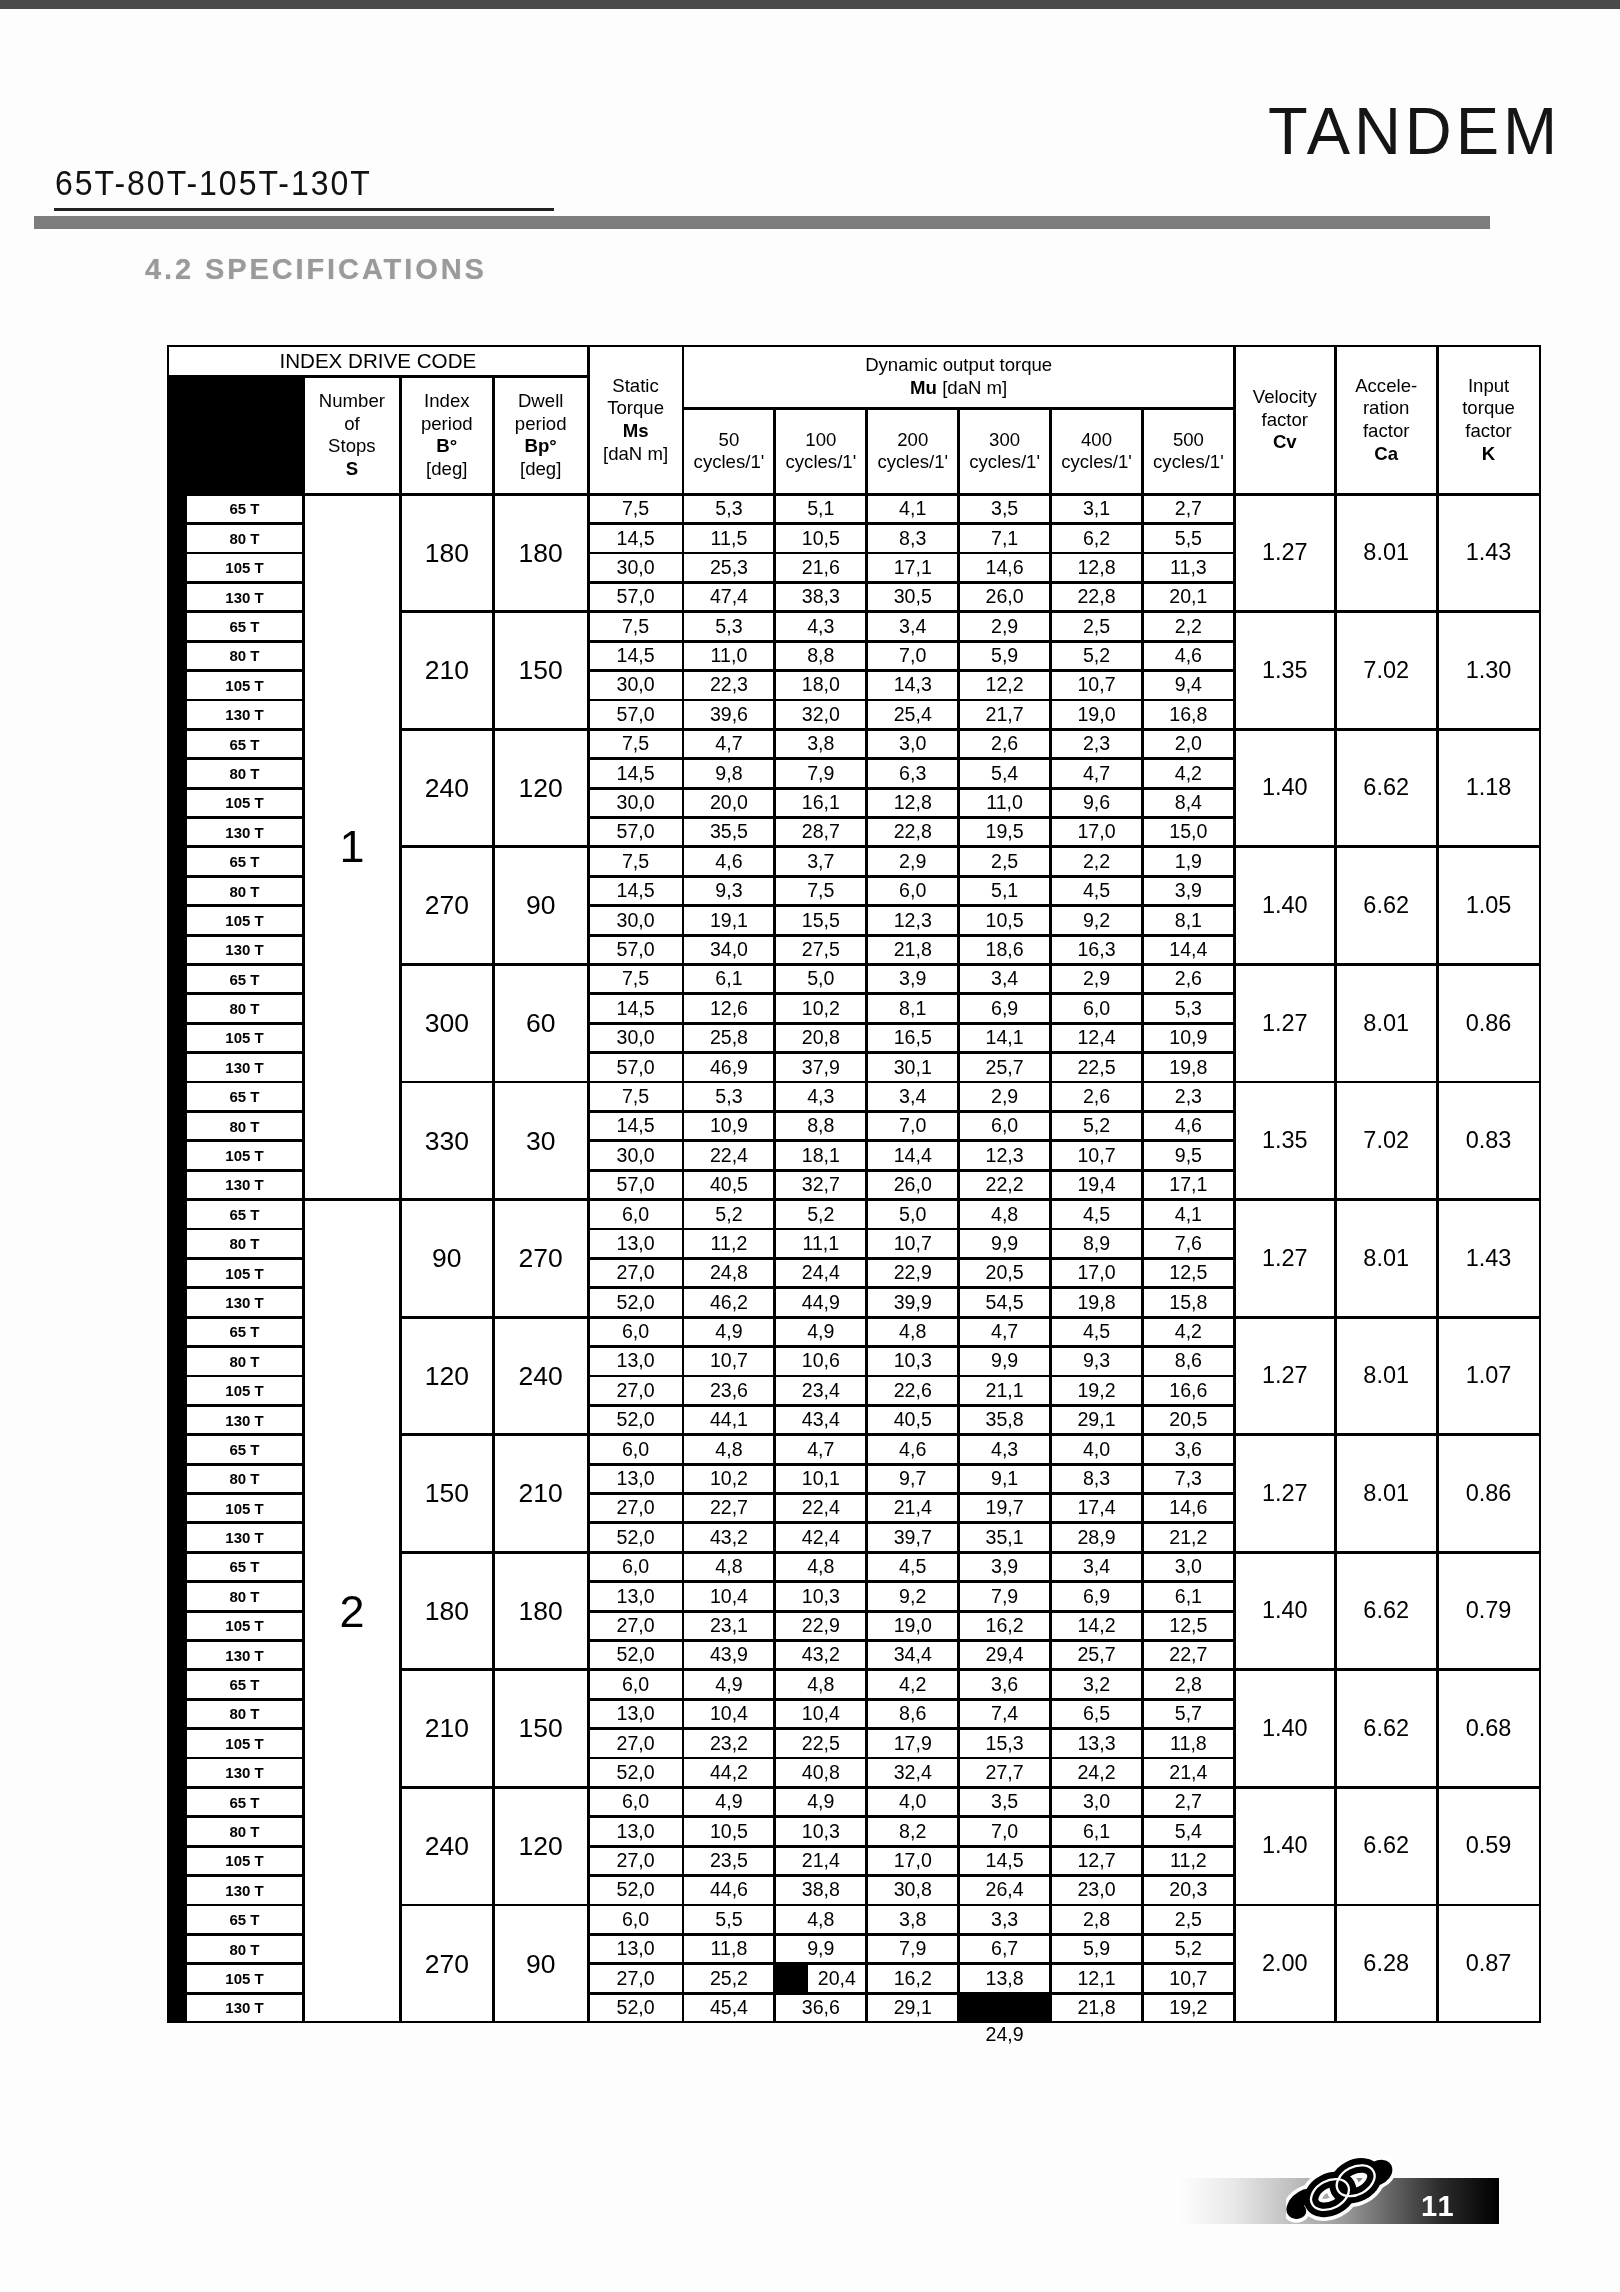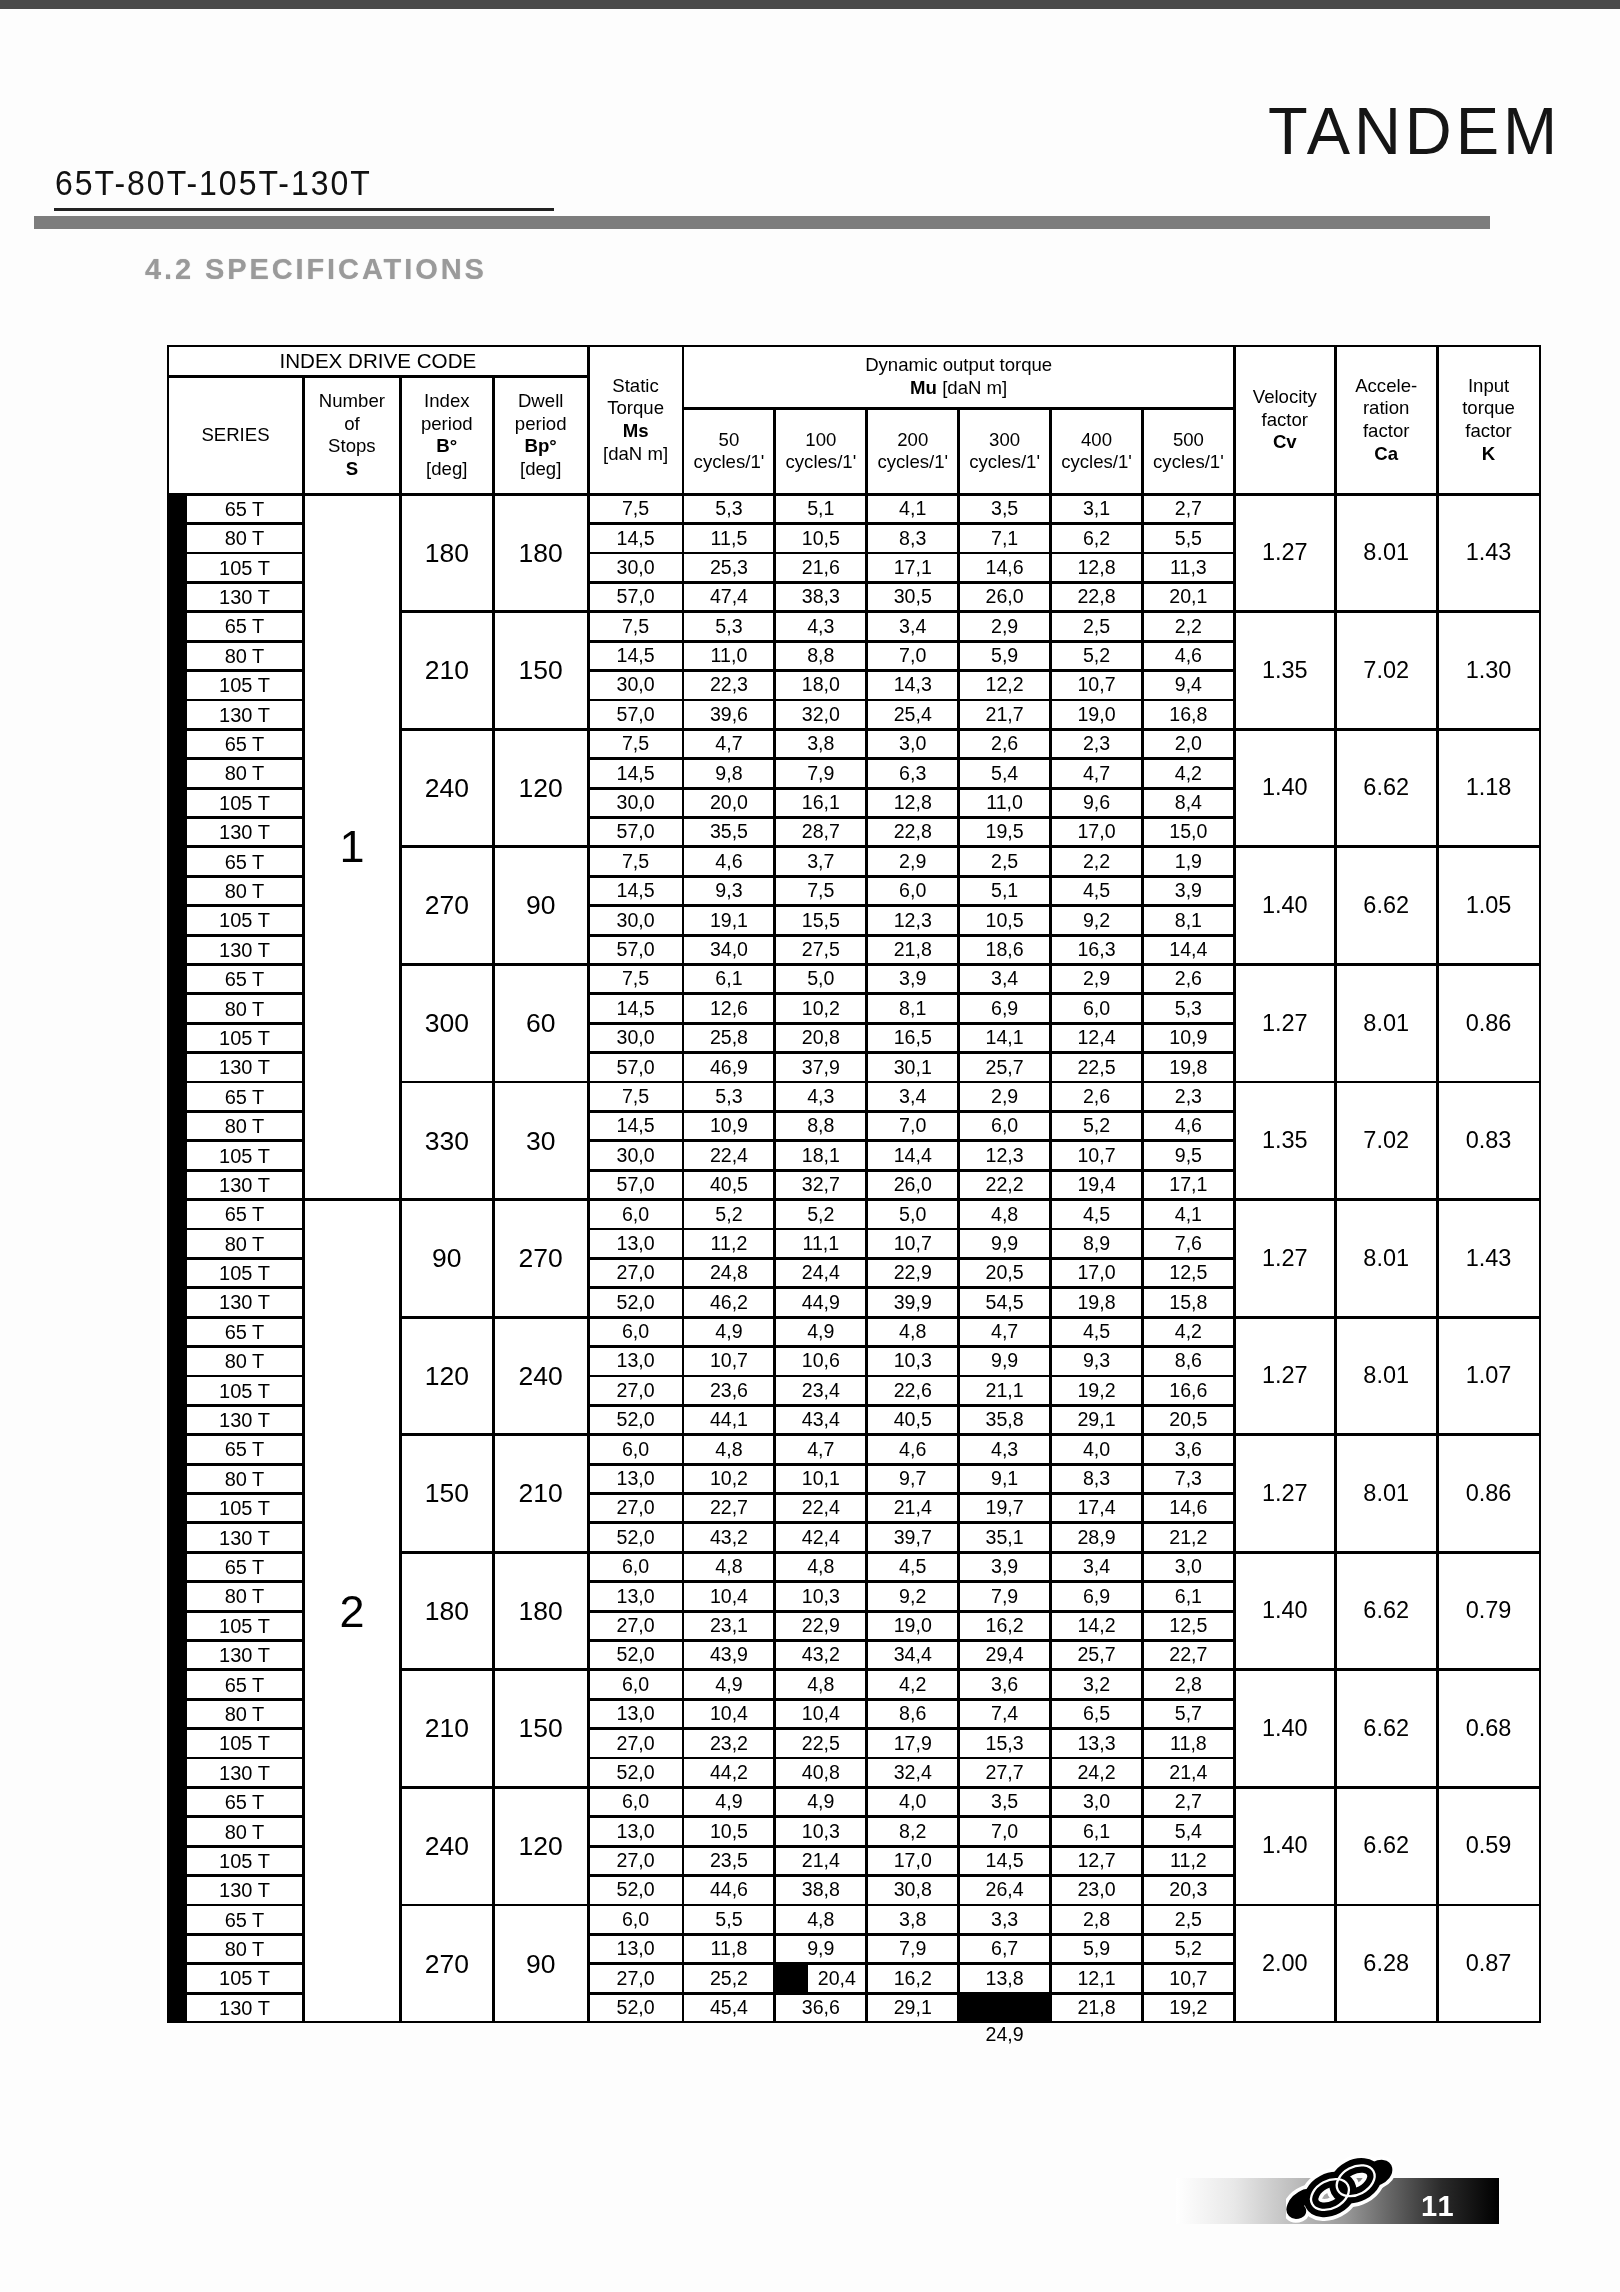--- a/index.html
+++ b/index.html
@@ -22,21 +22,21 @@
   
   .spec-grid { position:absolute; left:167px; top:345px; display:grid; background:#000;
                border:2.9px solid #000; gap:2.9px;
                grid-template-columns:133px 94px 90px 92px 92px 89px 89px 89px 89px 89px 89px 98px 99px 100px;
                grid-template-rows:28px 29px 83px repeat(52, 26.5px); }
   .c { background:#fff; display:flex; align-items:center; justify-content:center;
        font-size:19.6px; line-height:1; }
   .hdr { flex-direction:column; font-size:18.6px; line-height:1.22; text-align:center; white-space:pre-line; }
   .hdr .sym { font-weight:bold; }
   .idc { font-size:20.6px; }
-  .series-c { font-size:20px; font-weight:normal;margin-left:18px; }
+  .series-c { font-size:15px; font-weight:bold;margin-left:18px; }
   .deg-c { font-size:26.5px; }
   .stops-c { font-size:45px; }
   .factor-c { font-size:23.5px; }
 
   
   .footer-bar { position:absolute; left:1176px; top:2178px; width:323px; height:46px;
                 background:linear-gradient(90deg,#ffffff 0%,#e8e8e8 18%,#9a9a9a 52%,#2b2b2b 82%,#000 100%); }
   .page-num { position:absolute; left:245px; top:11.8px; color:#fff; font-size:29px; font-weight:bold; letter-spacing:2px; }
   .knot { position:absolute; left:1286px; top:2150px; width:110px; height:78px; }
 </style>
@@ -49,23 +49,20 @@
 <div class="model-underline"></div>
 <div class="brand">TANDEM</div>
 <div class="rule-bar"></div>
 
 <div class="section-title">4.2 SPECIFICATIONS</div>
 
 <div class="spec-grid" id="spec-grid">
 
   <div class="c hdr idc" style="grid-area:1/1/2/5">
     <span>INDEX DRIVE CODE</span>
-  </div>
-  <div class="c hdr" style="grid-area:2/1/4/2">
-    <span>SERIES</span>
   </div>
   <div class="c hdr" style="grid-area:2/2/4/3">
     <span>Number
 of
 Stops</span>
     <span class="sym">S</span>
   </div>
   <div class="c hdr" style="grid-area:2/3/4/4">
     <span>Index
 period</span>

